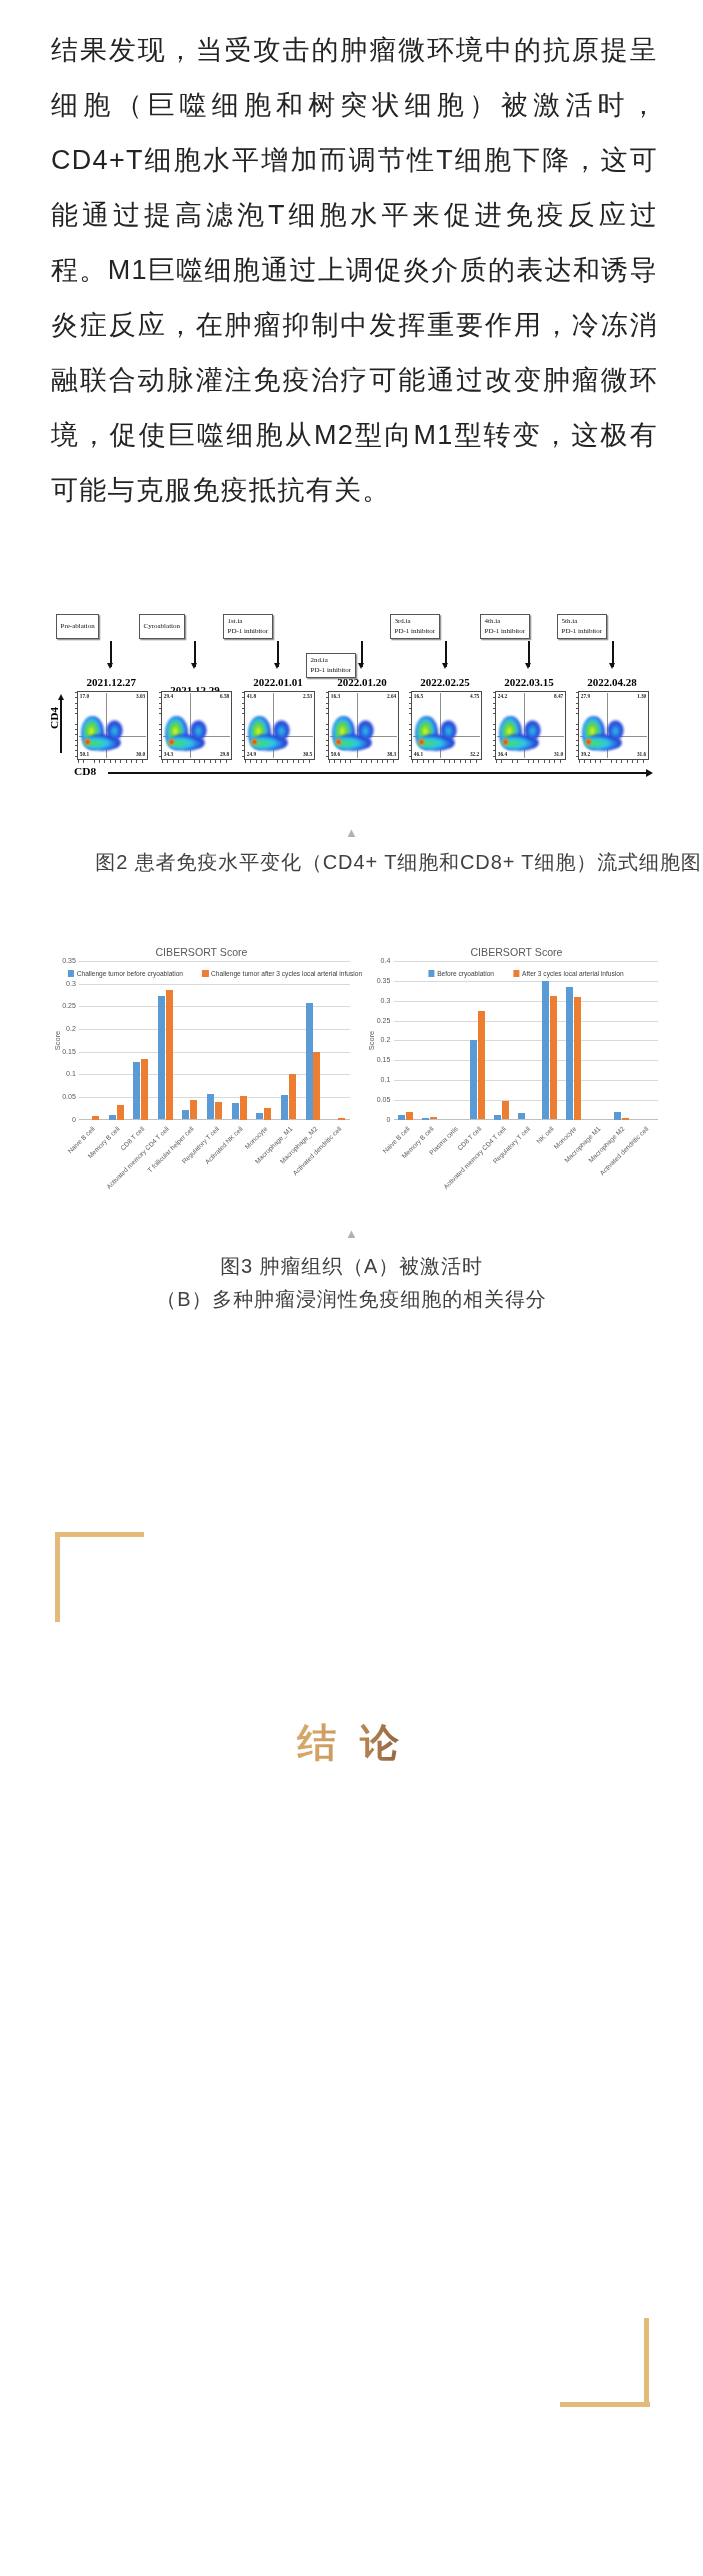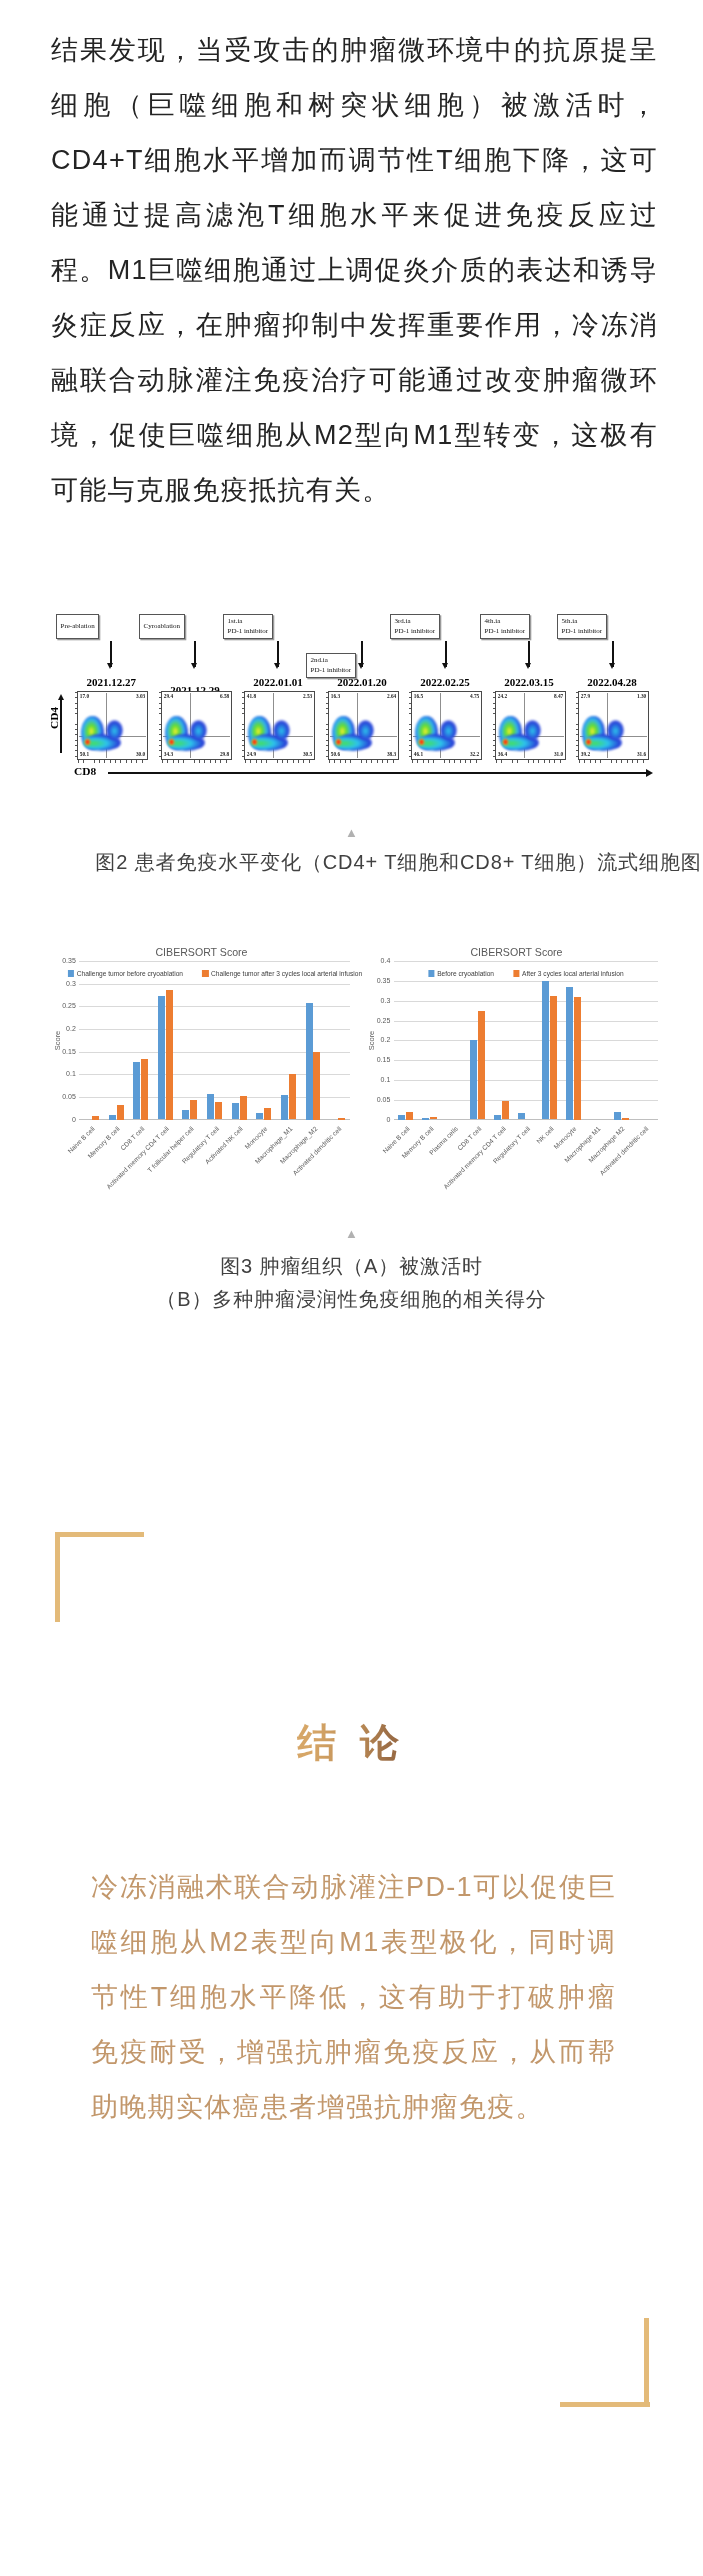--- a/index.html
+++ b/index.html
@@ -382,19 +382,18 @@
   <div class="cap3" style="top:1250px">
     <div>图3 肿瘤组织（A）被激活时</div>
     <div>（B）多种肿瘤浸润性免疫细胞的相关得分</div>
   </div>
 
   <div class="brk" style="left:55px;top:1532px;width:89px;height:5.3px"></div>
   <div class="brk" style="left:55px;top:1532px;width:5.3px;height:90px"></div>
 
   <div class="concl-h"><span>结 论</span></div>
 
-  <p class="concl-p">冷冻消融术联合动脉灌注PD-1可以促使巨噬细胞从M2表型向M1表型极化，同时调节性T细胞水平降低，这有助于打破肿瘤免疫耐受，增强抗肿瘤免疫反应，从而帮助晚期实体癌患者增强抗肿瘤免疫。</p>
 
   <div class="brk" style="left:644px;top:2318px;width:5.3px;height:89px"></div>
   <div class="brk" style="left:560px;top:2402px;width:90px;height:5.3px"></div>
 
 </div>
 
 
 </body></html>

